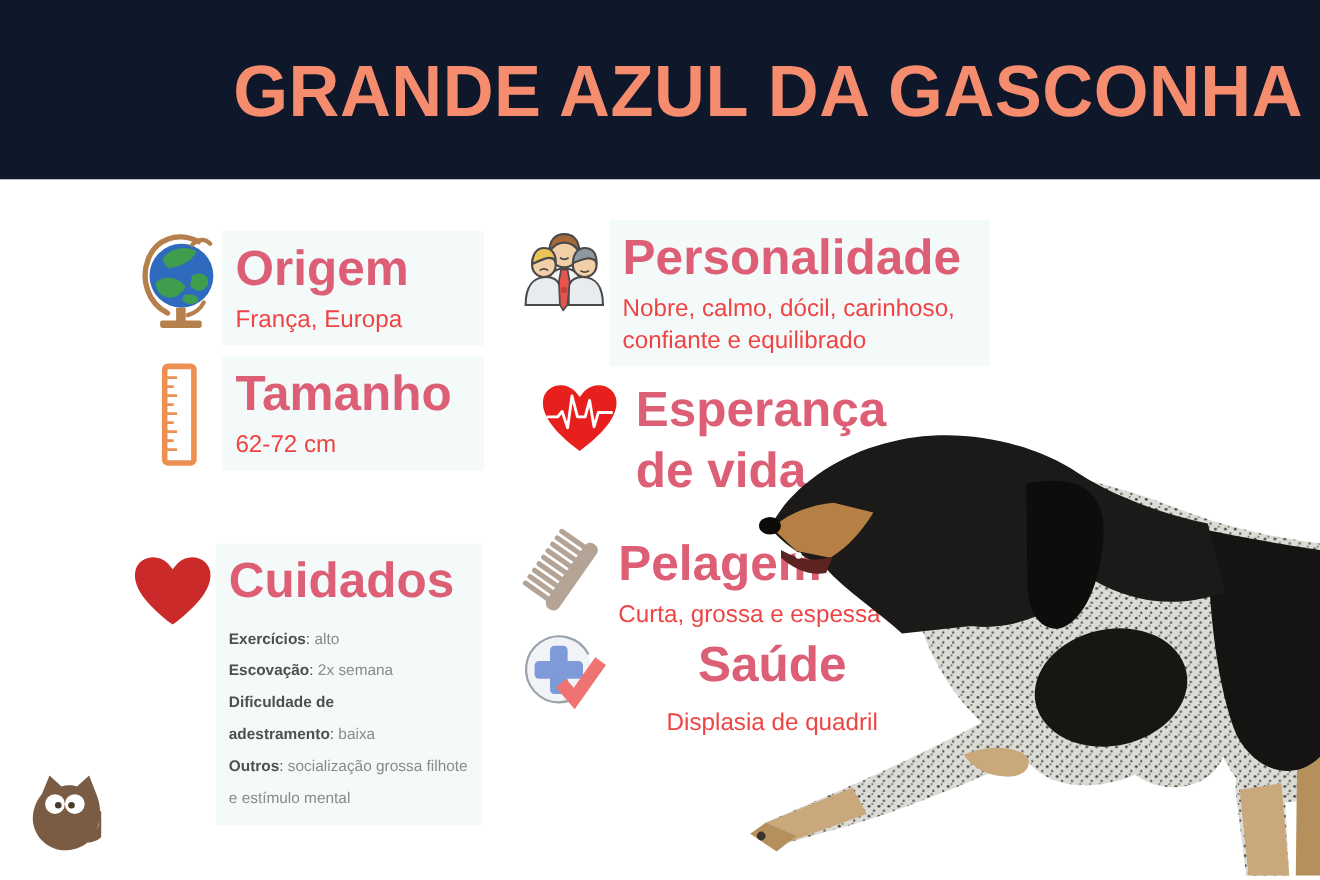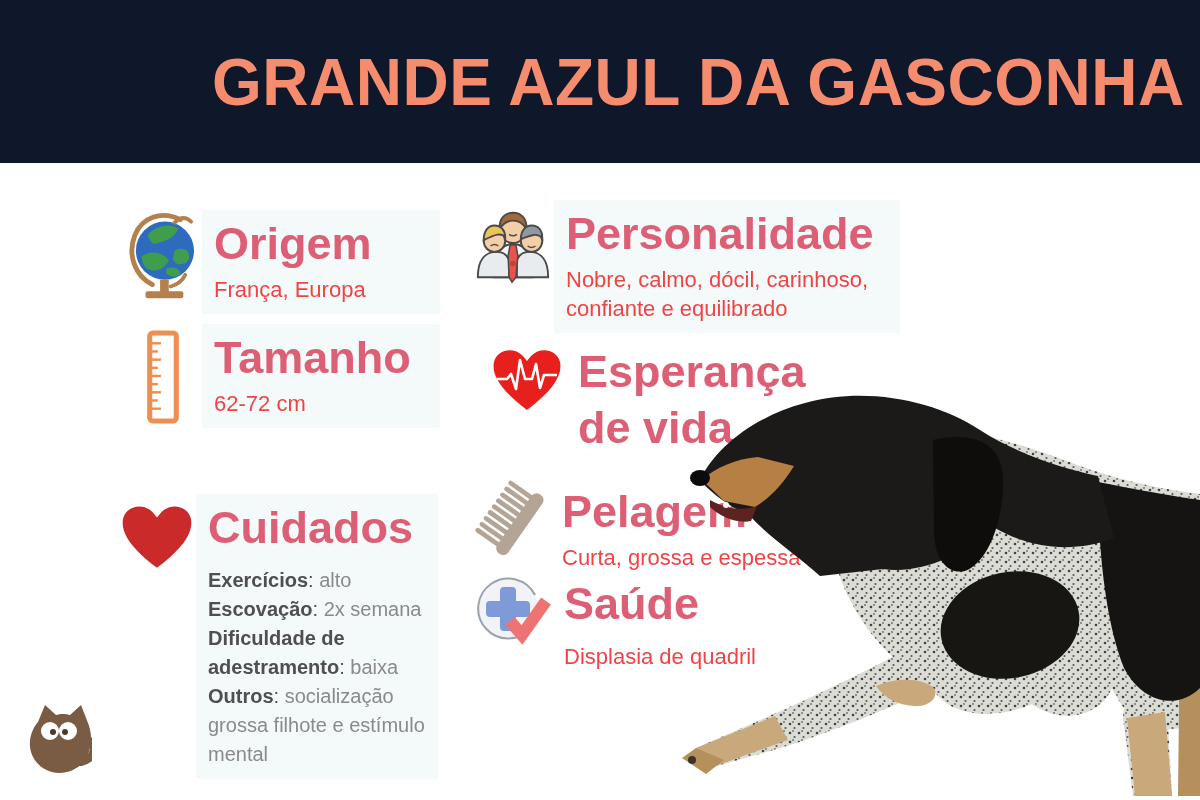--- a/index.html
+++ b/index.html
@@ -16,33 +16,33 @@
                transform:scaleX(0.97); white-space:nowrap; }
 
   
   .sec { position:absolute; display:flex; align-items:flex-start; }
   .ic { flex:0 0 78px; display:flex; justify-content:center; align-items:flex-start; }
   .txt { padding:6px 12px 10px 12px; }
   .card { background:#f4f9f9; border-radius:2px; }
   h2 { color:#dd5f75; font-size:45px; font-weight:bold; line-height:1.25; margin-bottom:3px; }
   h2.narrow { max-width:235px; }
   .line { color:#ef4444; font-size:22px; line-height:29px; }
-  .pair { color:#8a8a8a; font-size:20px; line-height:29px; }
+  .pair { color:#8a8a8a; font-size:14px; line-height:29px; }
   .pair .lbl { color:#4f4f4f; font-weight:bold; }
   .pair .sep { white-space:pre; color:#4f4f4f; }
   .gap-top { margin-top:10px; }
 
   
   #sec-origem        { left:124px; top:210px; } #sec-origem .txt        { width:238px; }
   #sec-tamanho       { left:124px; top:324px; } #sec-tamanho .txt       { width:238px; }
   #sec-cuidados      { left:118px; top:474px;margin-top:20px; } #sec-cuidados .txt      { width:242px; }
   #sec-personalidade { left:472px; top:200px; } #sec-personalidade .txt { width:346px; }
   #sec-esperanca     { left:488px; top:338px; } #sec-esperanca .txt     { width:260px; }
   #sec-pelagem       { left:472px; top:478px; } #sec-pelagem .txt       { width:300px; }
-  #sec-saude         { left:472px; top:570px; } #sec-saude .txt         { width:300px; }
+  #sec-saude         { left:472px; top:570px;text-align:center; } #sec-saude .txt         { width:300px; }
 
   .cat-logo { position:absolute; left:26px; top:700px; width:66px; height:74px; }
   .dog-photo { position:absolute; left:680px; top:388px; width:520px; height:410px; }
 </style>
 </head>
 <body>
 
 <div class="stage">
 
   <header class="banner">

